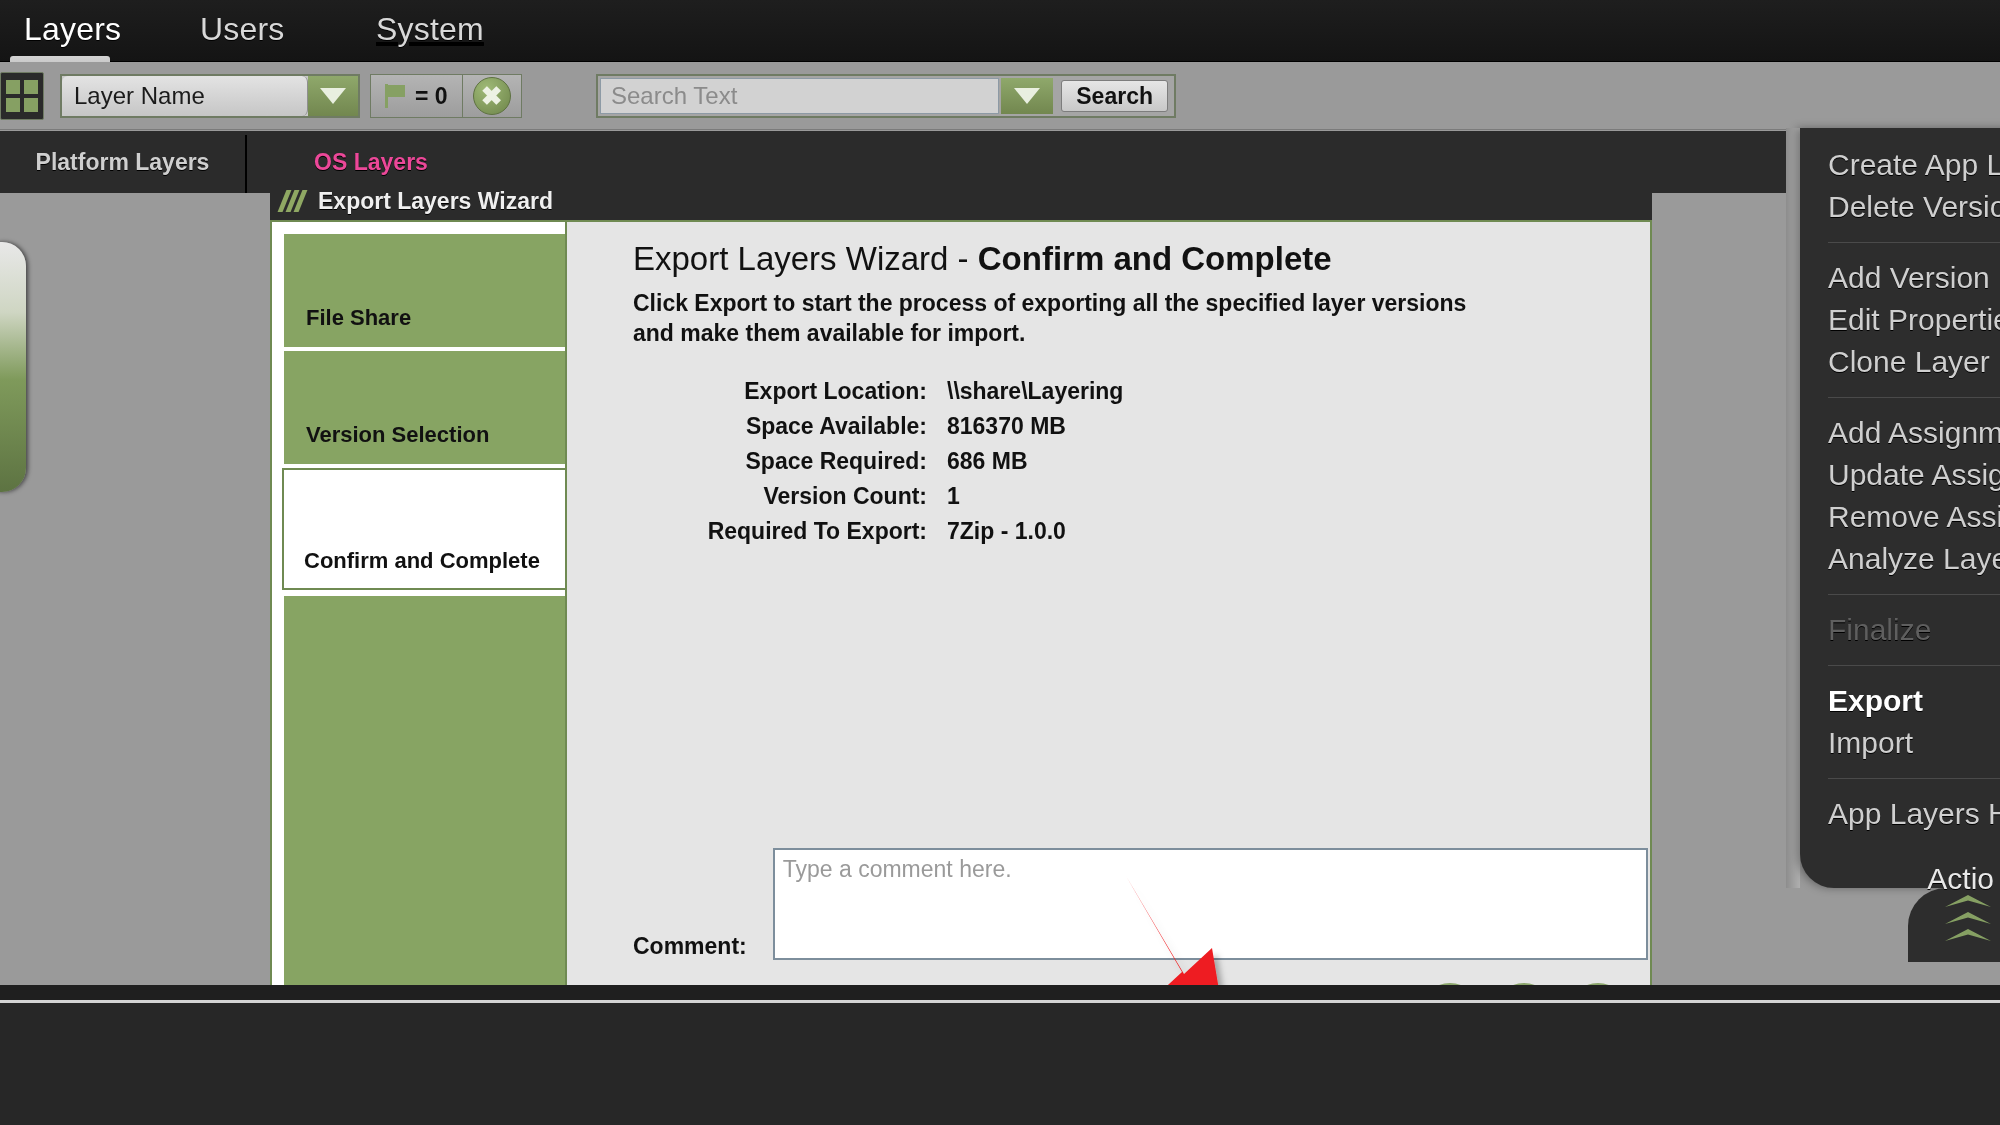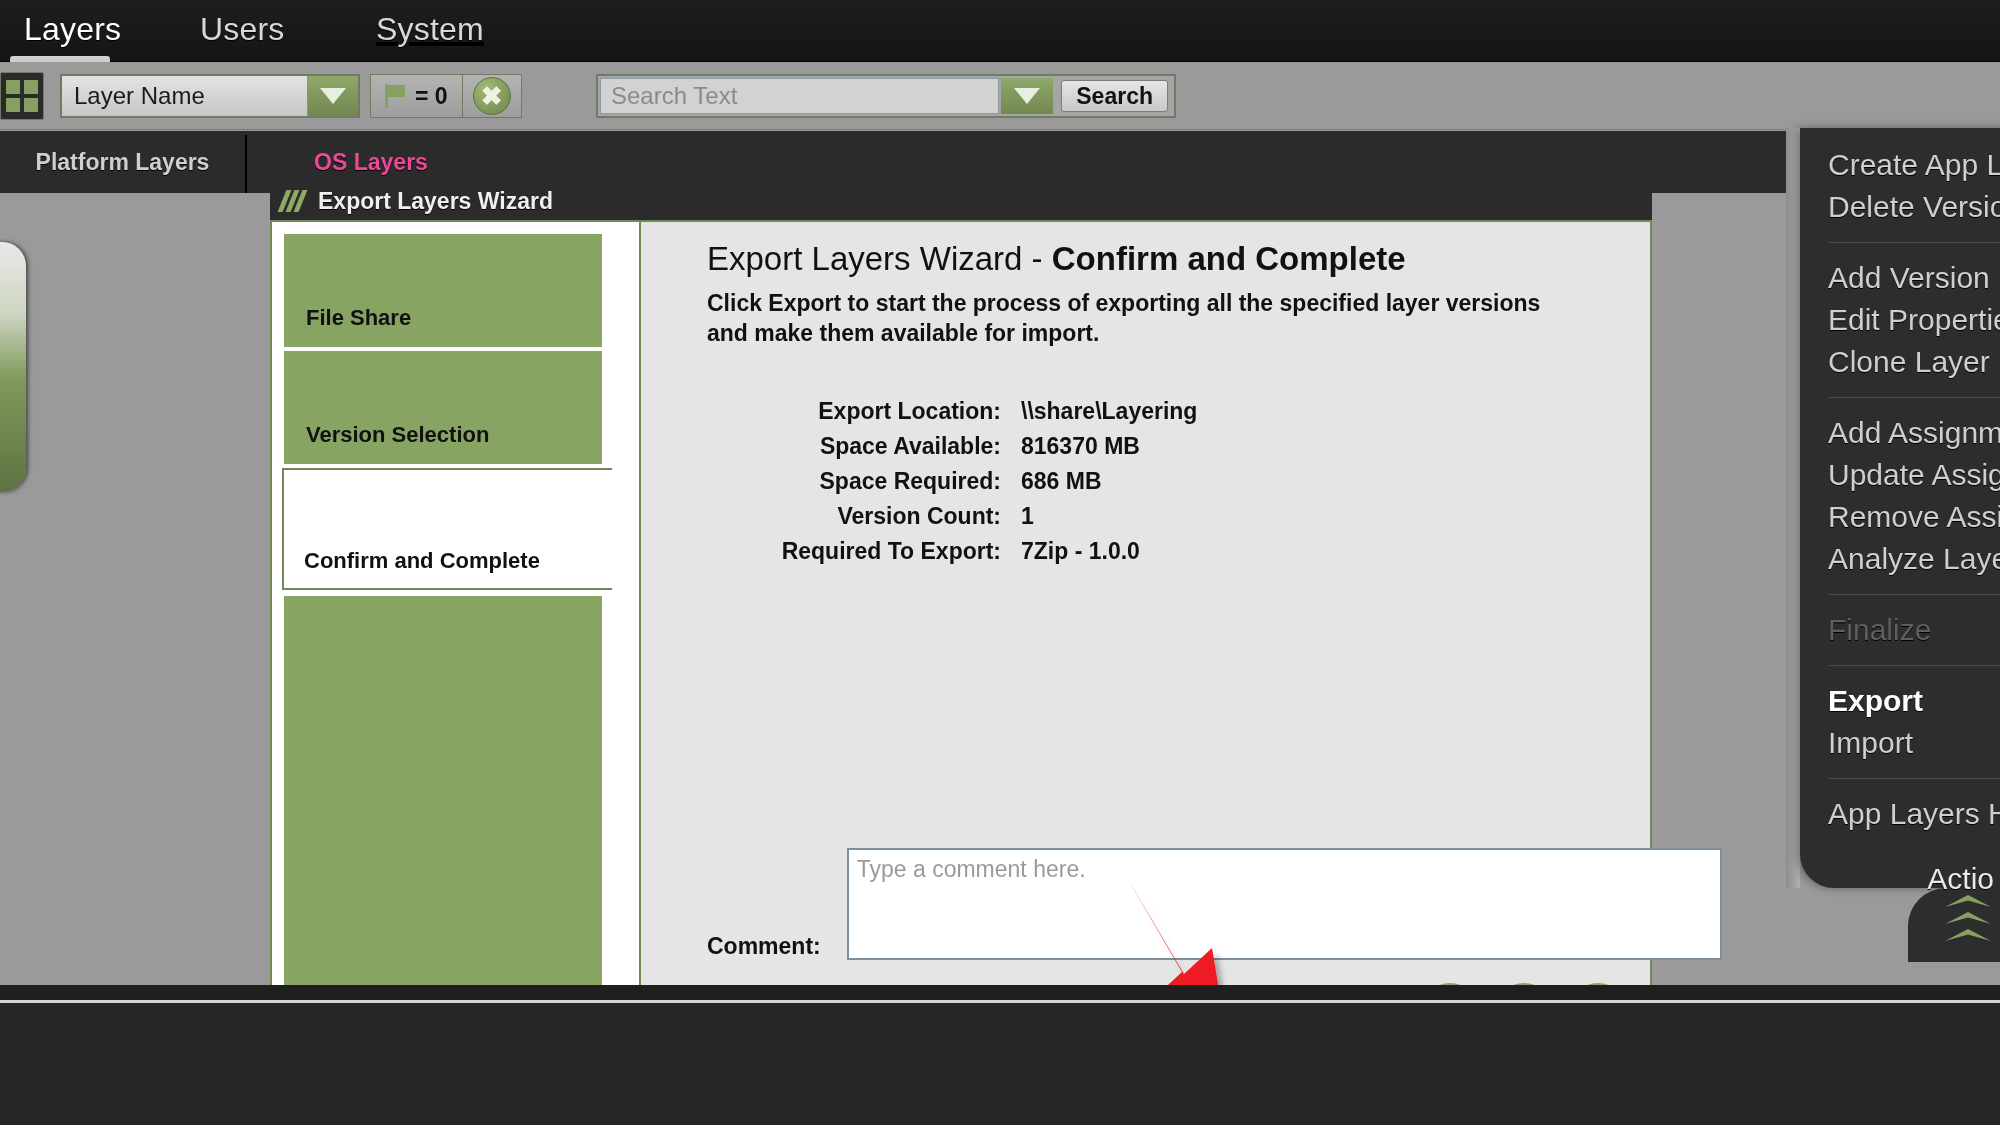--- a/index.html
+++ b/index.html
@@ -50,20 +50,21 @@
   #layer-select{
     position:absolute; left:60px; top:74px; width:300px; height:44px;
     background:#c9c9c9; border:2px solid #6f7b63; display:flex; align-items:center;
     cursor:pointer;
   }
   #layer-select .val{
     flex:1; padding-left:12px; font-size:24px; color:#1b1b1b;
     background:linear-gradient(180deg,#e3e3e3 0%,#c6c6c6 100%);
     height:100%; display:flex; align-items:center;
     border-right:1px solid #8f8f8f;
+    border-radius:6px;
   }
   #layer-select .arrow{
     width:50px; height:100%;
     background:linear-gradient(180deg,#8fa86b 0%,#72874f 100%);
     display:flex; align-items:center; justify-content:center;
   }
   .tri-down{
     width:0;height:0;border-left:13px solid transparent;border-right:13px solid transparent;
     border-top:16px solid #e9efe0;
   }
@@ -208,21 +209,21 @@
   }
   .stripe-icon i:nth-child(1){ left:2px; }
   .stripe-icon i:nth-child(2){ left:10px; }
   .stripe-icon i:nth-child(3){ left:18px; }
 
   #wizard-body{
     position:relative; height:847px; background:#ffffff;
     border:2px solid #6f8a52; display:flex;
   }
   #steps{
-    width:367px; padding:12px 15px 12px 12px; position:relative;
+    width:293px; padding:12px 15px 12px 12px; position:relative;
   }
   .step{
     margin-bottom:4px; border:2px solid #6f8a52; position:relative;
     display:flex; align-items:flex-end; padding:0 0 14px 20px;
     font-size:22px; font-weight:bold; color:#111;
   }
   .step.done{ background:#87a463; border-color:#87a463; height:113px; width:318px; }
   .step.current{
     background:#ffffff; border:2px solid #6f8a52; height:122px; width:330px;
     margin-left:-2px; border-right:none;
@@ -230,21 +231,21 @@
   .step.future{ background:#87a463; border-color:#87a463; height:455px; width:318px; margin-top:6px; }
 
   #panel{
     flex:1; border-left:2px solid #6f8a52; position:relative; background:#e5e5e5;
     padding:18px 20px 0 66px;
   }
   #panel-title{ font-size:33px; color:#111; margin-bottom:10px; }
   #panel-title b{ font-weight:bold; }
   #panel-desc{ font-size:23px; font-weight:bold; color:#111; line-height:1.32; max-width:880px; }
 
-  #info-table{ margin-top:44px; font-size:23px; color:#111; }
+  #info-table{ margin-top:24px; font-size:23px; color:#111; }
   #info-table tr td{ padding:3px 0; }
   #info-table td.lab{ text-align:right; font-weight:bold; padding-right:18px; width:310px; }
   #info-table td.val{ font-weight:bold; }
 
   #comment-row{
     position:absolute; left:66px; bottom:105px; display:flex; align-items:flex-end; gap:26px;
   }
   #comment-label{ font-size:23px; font-weight:bold; color:#111; padding-top:8px; }
   #comment-box{
     width:875px; height:112px; border:2px solid #7d8e9c; background:#fff;

